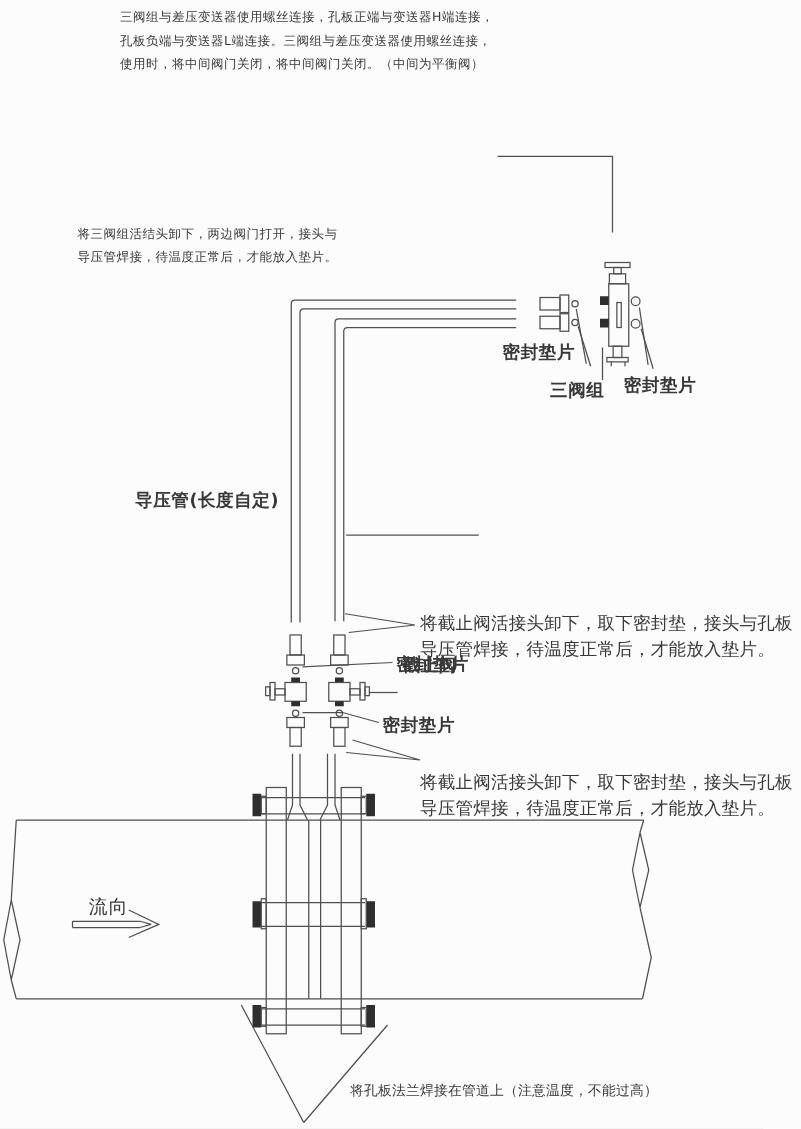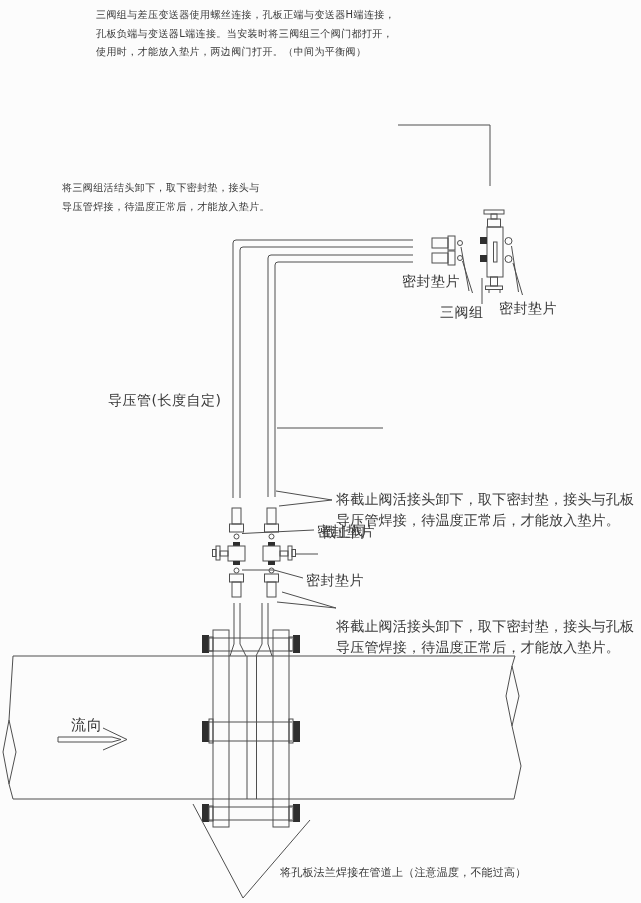--- a/index.html
+++ b/index.html
@@ -16,21 +16,21 @@
     overflow:hidden;
     font-family:"DejaVu Sans","Liberation Sans",sans-serif;
     color:var(--text);
   }
   #diagram{position:absolute;left:0;top:0;}
   #diagram .ln{stroke:var(--line);stroke-width:1;fill:none;}
   #diagram .dark{fill:var(--dark-fill);stroke:none;}
   .txt{position:absolute;white-space:nowrap;color:var(--text);}
   .para{font-size:10px;line-height:18.5px;letter-spacing:0.4px;}
   .para2{font-size:14px;line-height:20.5px;letter-spacing:0.2px;margin-top:12px;}
-  .lbl{font-size:14px;letter-spacing:0.5px;}
+  .lbl{font-size:14px;letter-spacing:0.5px;font-weight:bold;}
 </style>
 </head>
 <body>
 
 <div id="screen">
 
   <svg id="diagram" width="641" height="903" viewBox="0 0 641 903" xmlns="http://www.w3.org/2000/svg">
 
     <g>
       <path class="ln" d="M398,125 H490 V186"></path>
@@ -149,26 +149,26 @@
       <path class="ln" d="M276,491 L332,500 M279,506 L332,500"></path>
       <path class="ln" d="M242,533.5 L314,530"></path>
       <path class="ln" d="M296,554 H318"></path>
       <path class="ln" d="M242,570 L274,570 L303,578"></path>
       <path class="ln" d="M282,592 L336,608 M277,602 L336,608"></path>
     </g>
   </svg>
 
   <div class="txt para" style="left:96px;top:6px;">
     <div>三阀组与差压变送器使用螺丝连接，孔板正端与变送器H端连接，</div>
-    <div>孔板负端与变送器L端连接。当安装时将三阀组三个阀门都打开，</div>
-    <div>使用时，才能放入垫片，两边阀门打开。（中间为平衡阀）</div>
+    <div>孔板负端与变送器L端连接。三阀组与差压变送器使用螺丝连接，</div>
+    <div>使用时，将中间阀门关闭，将中间阀门关闭。（中间为平衡阀）</div>
   </div>
 
   <div class="txt para" style="left:62px;top:179px;">
-    <div>将三阀组活结头卸下，取下密封垫，接头与</div>
+    <div>将三阀组活结头卸下，两边阀门打开，接头与</div>
     <div>导压管焊接，待温度正常后，才能放入垫片。</div>
   </div>
 
   <div class="txt lbl" style="left:402px;top:273px;">密封垫片</div>
   <div class="txt lbl" style="left:440px;top:304px;">三阀组</div>
   <div class="txt lbl" style="left:499px;top:300px;">密封垫片</div>
 
   <div class="txt lbl" style="left:108px;top:392px;">导压管(长度自定)</div>
 
   <div class="txt para2" style="left:336px;top:477px;">

